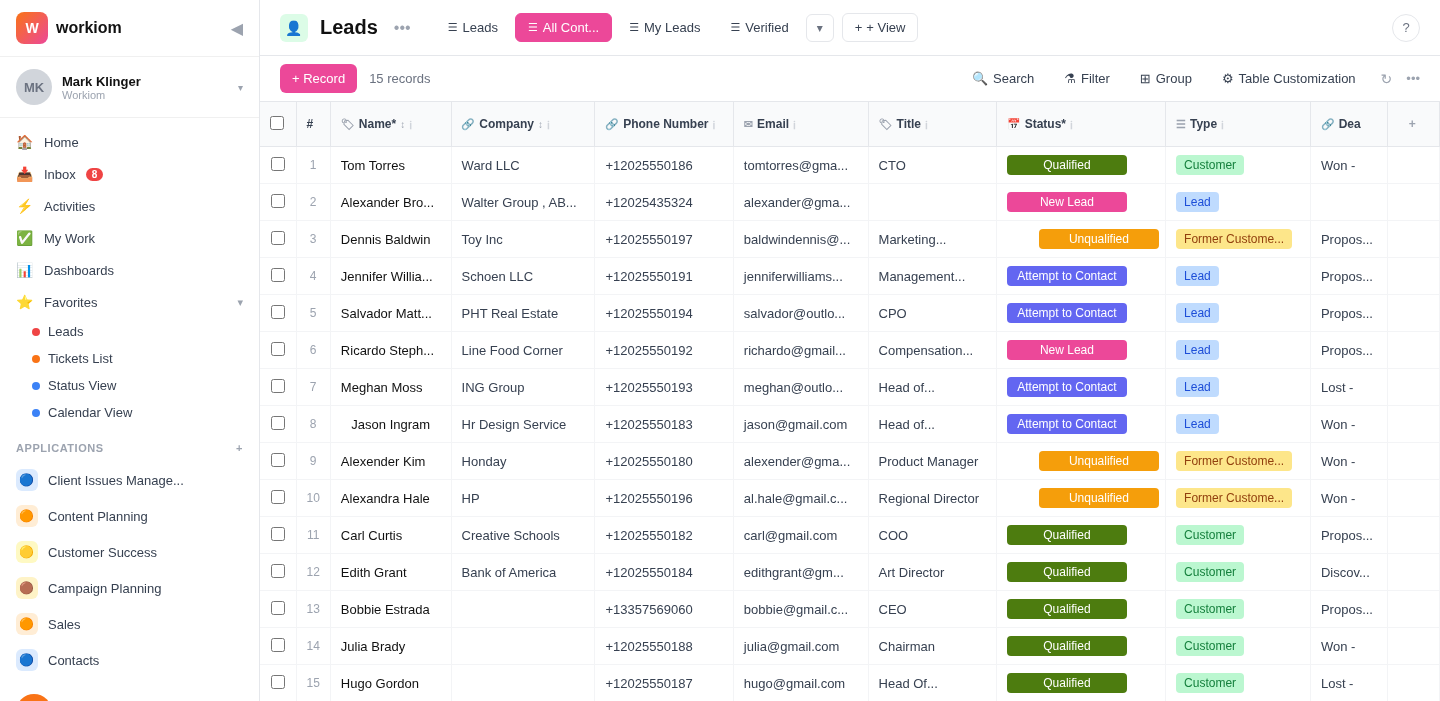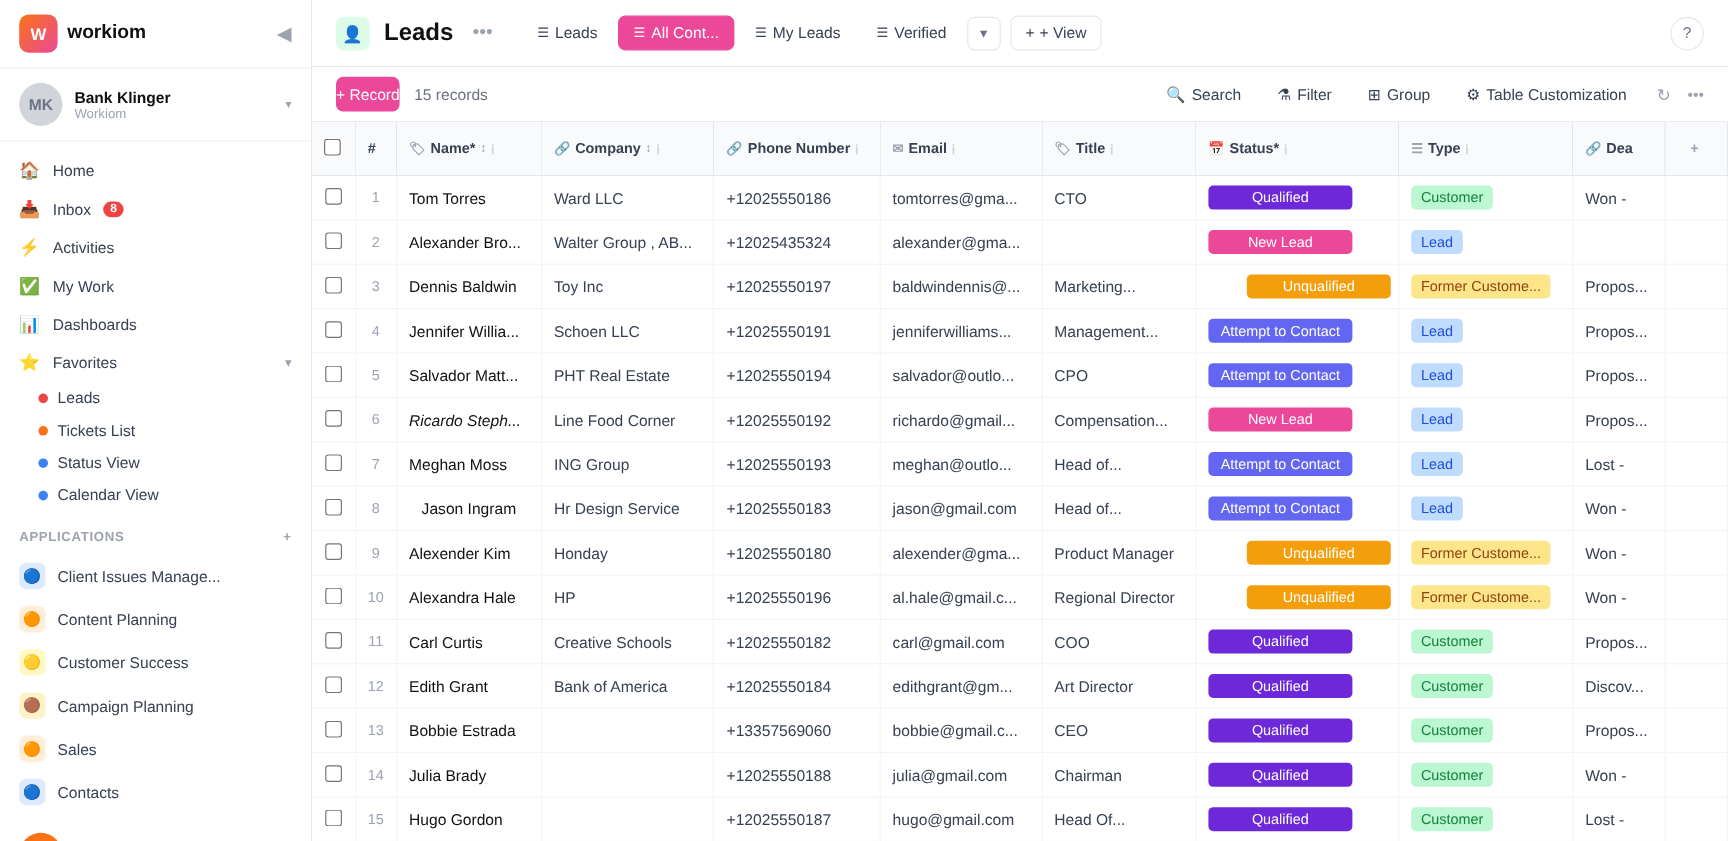--- a/index.html
+++ b/index.html
@@ -49,21 +49,21 @@
     .tab-icon { font-size: 11px; }
 
     .tab-more { width: 28px; height: 28px; display: flex; align-items: center; justify-content: center; border: 1px solid #e5e7eb; border-radius: 6px; cursor: pointer; color: #6b7280; font-size: 12px; }
     .view-btn { display: flex; align-items: center; gap: 4px; padding: 6px 12px; border: 1px solid #e5e7eb; border-radius: 6px; cursor: pointer; color: #374151; font-size: 13px; margin-left: 4px; }
 
     .topbar-right { margin-left: auto; display: flex; align-items: center; }
     .help-btn { width: 28px; height: 28px; border-radius: 50%; border: 1px solid #e5e7eb; display: flex; align-items: center; justify-content: center; cursor: pointer; color: #6b7280; font-size: 13px; }
 
     
     .toolbar { background: #fff; border-bottom: 1px solid #e5e7eb; padding: 8px 20px; display: flex; align-items: center; gap: 8px; }
-    .record-btn { display: flex; align-items: center; gap: 5px; background: #ec4899; color: white; padding: 7px 0; border-radius: 6px; cursor: pointer; font-size: 13px; font-weight: 500; border: none; }
+    .record-btn { display: flex; align-items: center; gap: 5px; background: #ec4899; color: white; padding: 7px 12px; border-radius: 6px; cursor: pointer; font-size: 13px; font-weight: 500; border: none; }
     .records-count { color: #6b7280; font-size: 13px; margin-left: 4px; }
     .toolbar-right { margin-left: auto; display: flex; align-items: center; gap: 8px; }
     .toolbar-btn { display: flex; align-items: center; gap: 5px; padding: 6px 10px; border-radius: 6px; cursor: pointer; color: #374151; font-size: 13px; border: 1px solid transparent; }
     .refresh-btn { padding: 6px; border-radius: 6px; cursor: pointer; color: #9ca3af; border: none; background: none; font-size: 14px; }
     .toolbar-dots { color: #9ca3af; cursor: pointer; }
 
     
     .table-container { flex: 1; overflow: auto; background: #fffef0; }
     table { width: 100%; border-collapse: collapse; background: #fff; }
     thead th { background: #f9fafb; border-bottom: 1px solid #e5e7eb; border-right: 1px solid #e5e7eb; padding: 8px 10px; text-align: left; font-size: 12px; font-weight: 600; color: #374151; white-space: nowrap; position: sticky; top: 0; z-index: 1; }
@@ -73,21 +73,21 @@
     thead th .info-icon { color: #d1d5db; font-size: 11px; cursor: pointer; }
     thead th .sort-icon { color: #9ca3af; font-size: 10px; }
 
     tbody tr { border-bottom: 1px solid #f3f4f6; }
     tbody td { padding: 8px 10px; border-right: 1px solid #f3f4f6; font-size: 13px; color: #374151; white-space: nowrap; overflow: hidden; text-overflow: ellipsis; max-width: 160px; }
     tbody td:first-child { text-align: center; color: #9ca3af; font-size: 12px; }
     tbody td.row-num { color: #9ca3af; font-size: 12px; text-align: center; width: 30px; }
     .checkbox { width: 14px; height: 14px; border: 1px solid #d1d5db; border-radius: 3px; cursor: pointer; }
 
     .status-badge { padding: 3px 10px; border-radius: 4px; font-size: 12px; font-weight: 500; text-align: center; display: inline-block; min-width: 120px; }
-    .status-qualified { background: #6d28d9; color: white; }
+    .status-qualified { background: #4d7c0f; color: white; }
     .status-new-lead { background: #ec4899; color: white; }
     .status-unqualified { background: #f59e0b; color: white; margin-left: 32px; }
     .status-attempt { background: #6366f1; color: white; }
 
     .type-badge { padding: 3px 8px; border-radius: 4px; font-size: 12px; font-weight: 500; display: inline-block; }
     .type-customer { background: #bbf7d0; color: #15803d; }
     .type-lead { background: #bfdbfe; color: #1d4ed8; }
     .type-former { background: #fde68a; color: #92400e; }
 
     .add-col-btn { width: 28px; height: 28px; display: flex; align-items: center; justify-content: center; cursor: pointer; color: #9ca3af; }
@@ -100,21 +100,21 @@
     <div class="sidebar-logo">
       <div class="sidebar-logo-icon">W</div>
       <span>workiom</span>
     </div>
     <div class="sidebar-collapse">◀</div>
   </div>
 
   <div class="sidebar-user">
     <div class="avatar">MK</div>
     <div class="user-info">
-      <div class="user-name">Bank Klinger</div>
+      <div class="user-name">Mark Klinger</div>
       <div class="user-company">Workiom</div>
     </div>
     <div class="chevron-down">▾</div>
   </div>
 
   <div class="sidebar-nav">
     <div class="nav-item">
       <span class="nav-icon">🏠</span>
       <span>Home</span>
     </div>
@@ -390,21 +390,21 @@
     <td>salvador@outlo...</td>
     <td>CPO</td>
     <td><span class="status-badge status-attempt">Attempt to Contact</span></td>
     <td><span class="type-badge type-lead">Lead</span></td>
     <td>Propos...</td>
     <td></td>
   </tr>
           <tr>
     <td><input type="checkbox" class="checkbox" style=""></td>
     <td class="row-num">6</td>
-    <td style="font-weight:500;color:#111;font-style:italic;">Ricardo Steph...</td>
+    <td style="font-weight:500;color:#111;">Ricardo Steph...</td>
     <td>Line Food Corner</td>
     <td>+12025550192</td>
     <td>richardo@gmail...</td>
     <td>Compensation...</td>
     <td><span class="status-badge status-new-lead">New Lead</span></td>
     <td><span class="type-badge type-lead">Lead</span></td>
     <td>Propos...</td>
     <td></td>
   </tr>
           <tr>

